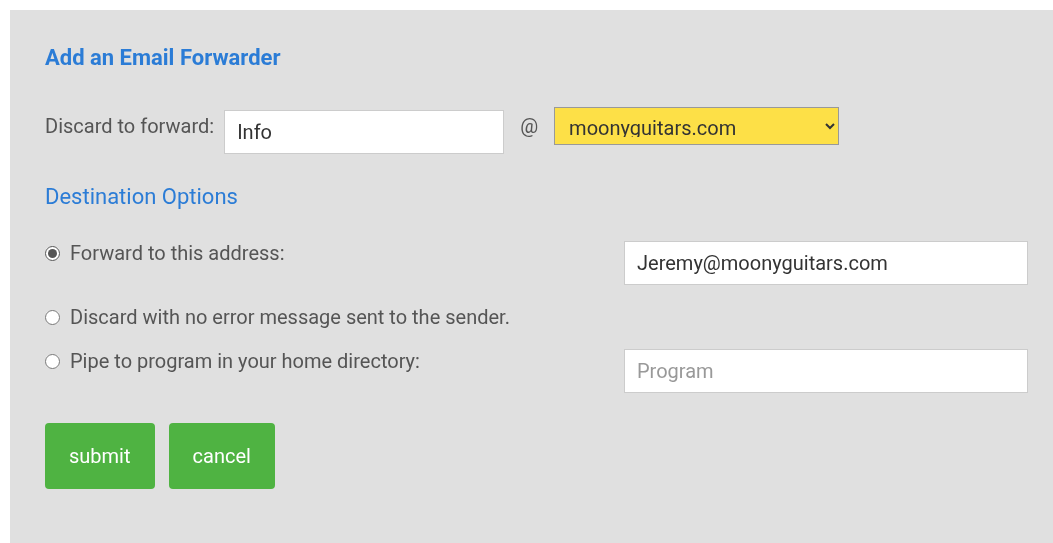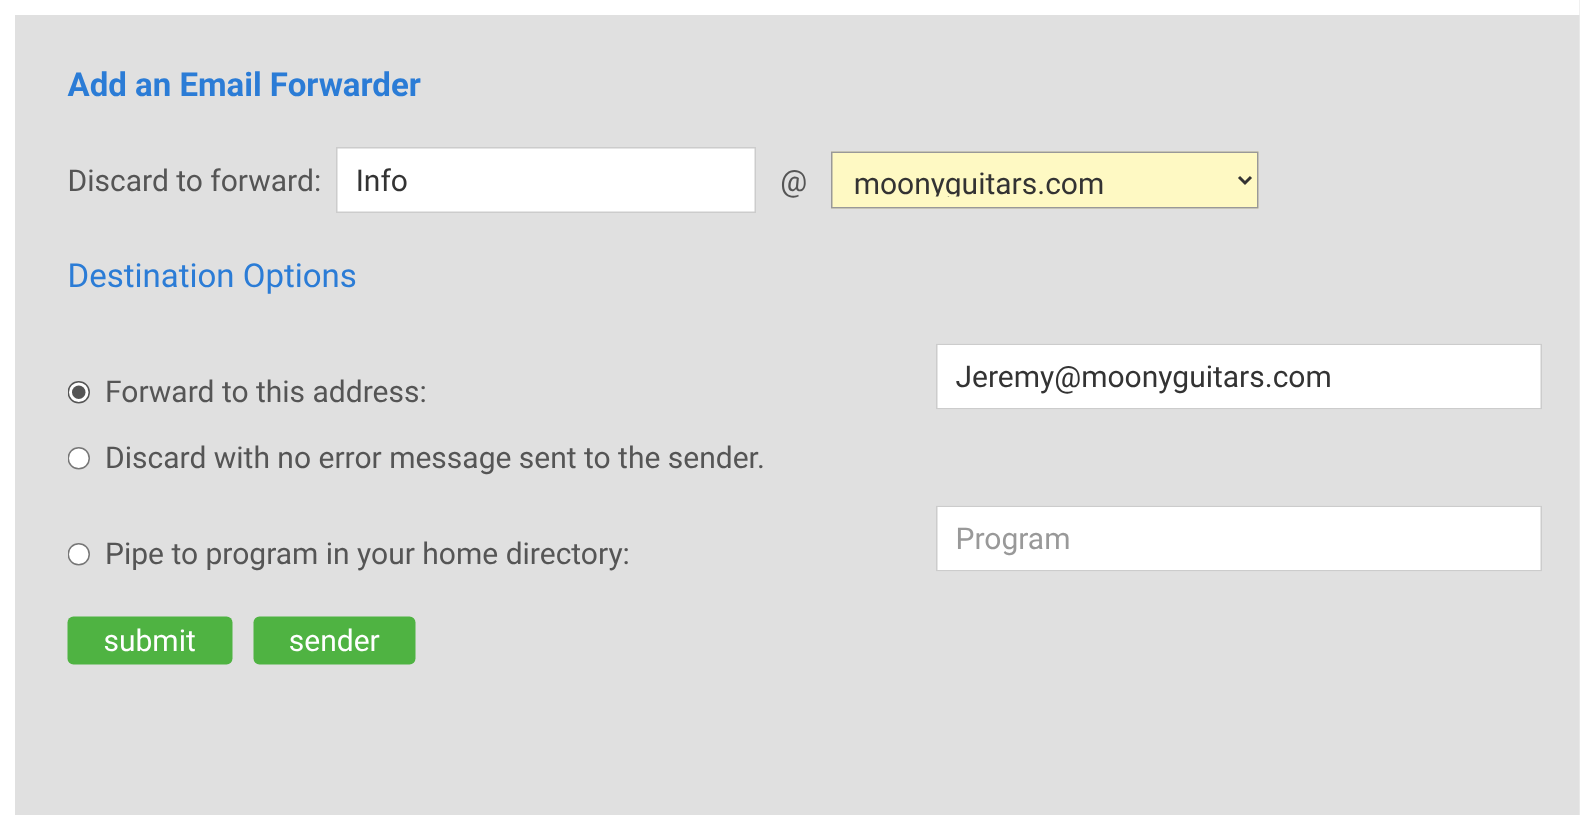--- a/index.html
+++ b/index.html
@@ -41,45 +41,46 @@
       padding: 9px 12px;
       font-size: 20px;
       color: #333333;
       font-family: inherit;
     }
     .text-input::placeholder {
       color: #999999;
     }
     .address-input {
       width: 280px;
+      margin-top: 12px;
     }
     .at-symbol {
       color: #555555;
       font-size: 20px;
       margin: 0 6px;
     }
     .domain-select {
       border: 1px solid #999999;
-      background: #fef9c3;
+      background: #fde047;
       padding: 7px 10px;
       font-size: 20px;
       color: #333333;
       font-family: inherit;
       width: 285px;
       height: 38px;
     }
     .destination-title {
       color: #2b7cd6;
       font-size: 22px;
       font-weight: 400;
       margin-bottom: 32px;
     }
     .option-row {
       display: flex;
-      align-items: flex-end;
+      align-items: flex-start;
       justify-content: space-between;
       margin-bottom: 20px;
     }
     .option-left {
       display: flex;
       align-items: center;
       gap: 10px;
     }
     .radio-input {
       width: 15px;
@@ -97,21 +98,21 @@
     .button-row {
       display: flex;
       gap: 14px;
       margin-top: 30px;
     }
     .btn {
       border: none;
       background: #4fb342;
       color: #ffffff;
       font-size: 20px;
-      padding: 4px 24px;
+      padding: 21px 24px;
       border-radius: 4px;
       cursor: pointer;
       font-family: inherit;
     }
   </style>
 </head>
 <body>
 
 <div class="container">
   <h2 class="section-title">Add an Email Forwarder</h2>
@@ -146,15 +147,15 @@
   <div class="option-row">
     <div class="option-left">
       <input type="radio" name="destination" class="radio-input" style="">
       <label class="option-label">Pipe to program in your home directory:</label>
     </div>
     <input type="text" class="text-input option-input" placeholder="Program" style="">
   </div>
 
   <div class="button-row">
     <button class="btn">submit</button>
-    <button class="btn">sender</button>
+    <button class="btn">cancel</button>
   </div>
 </div>
 
 </body></html>

